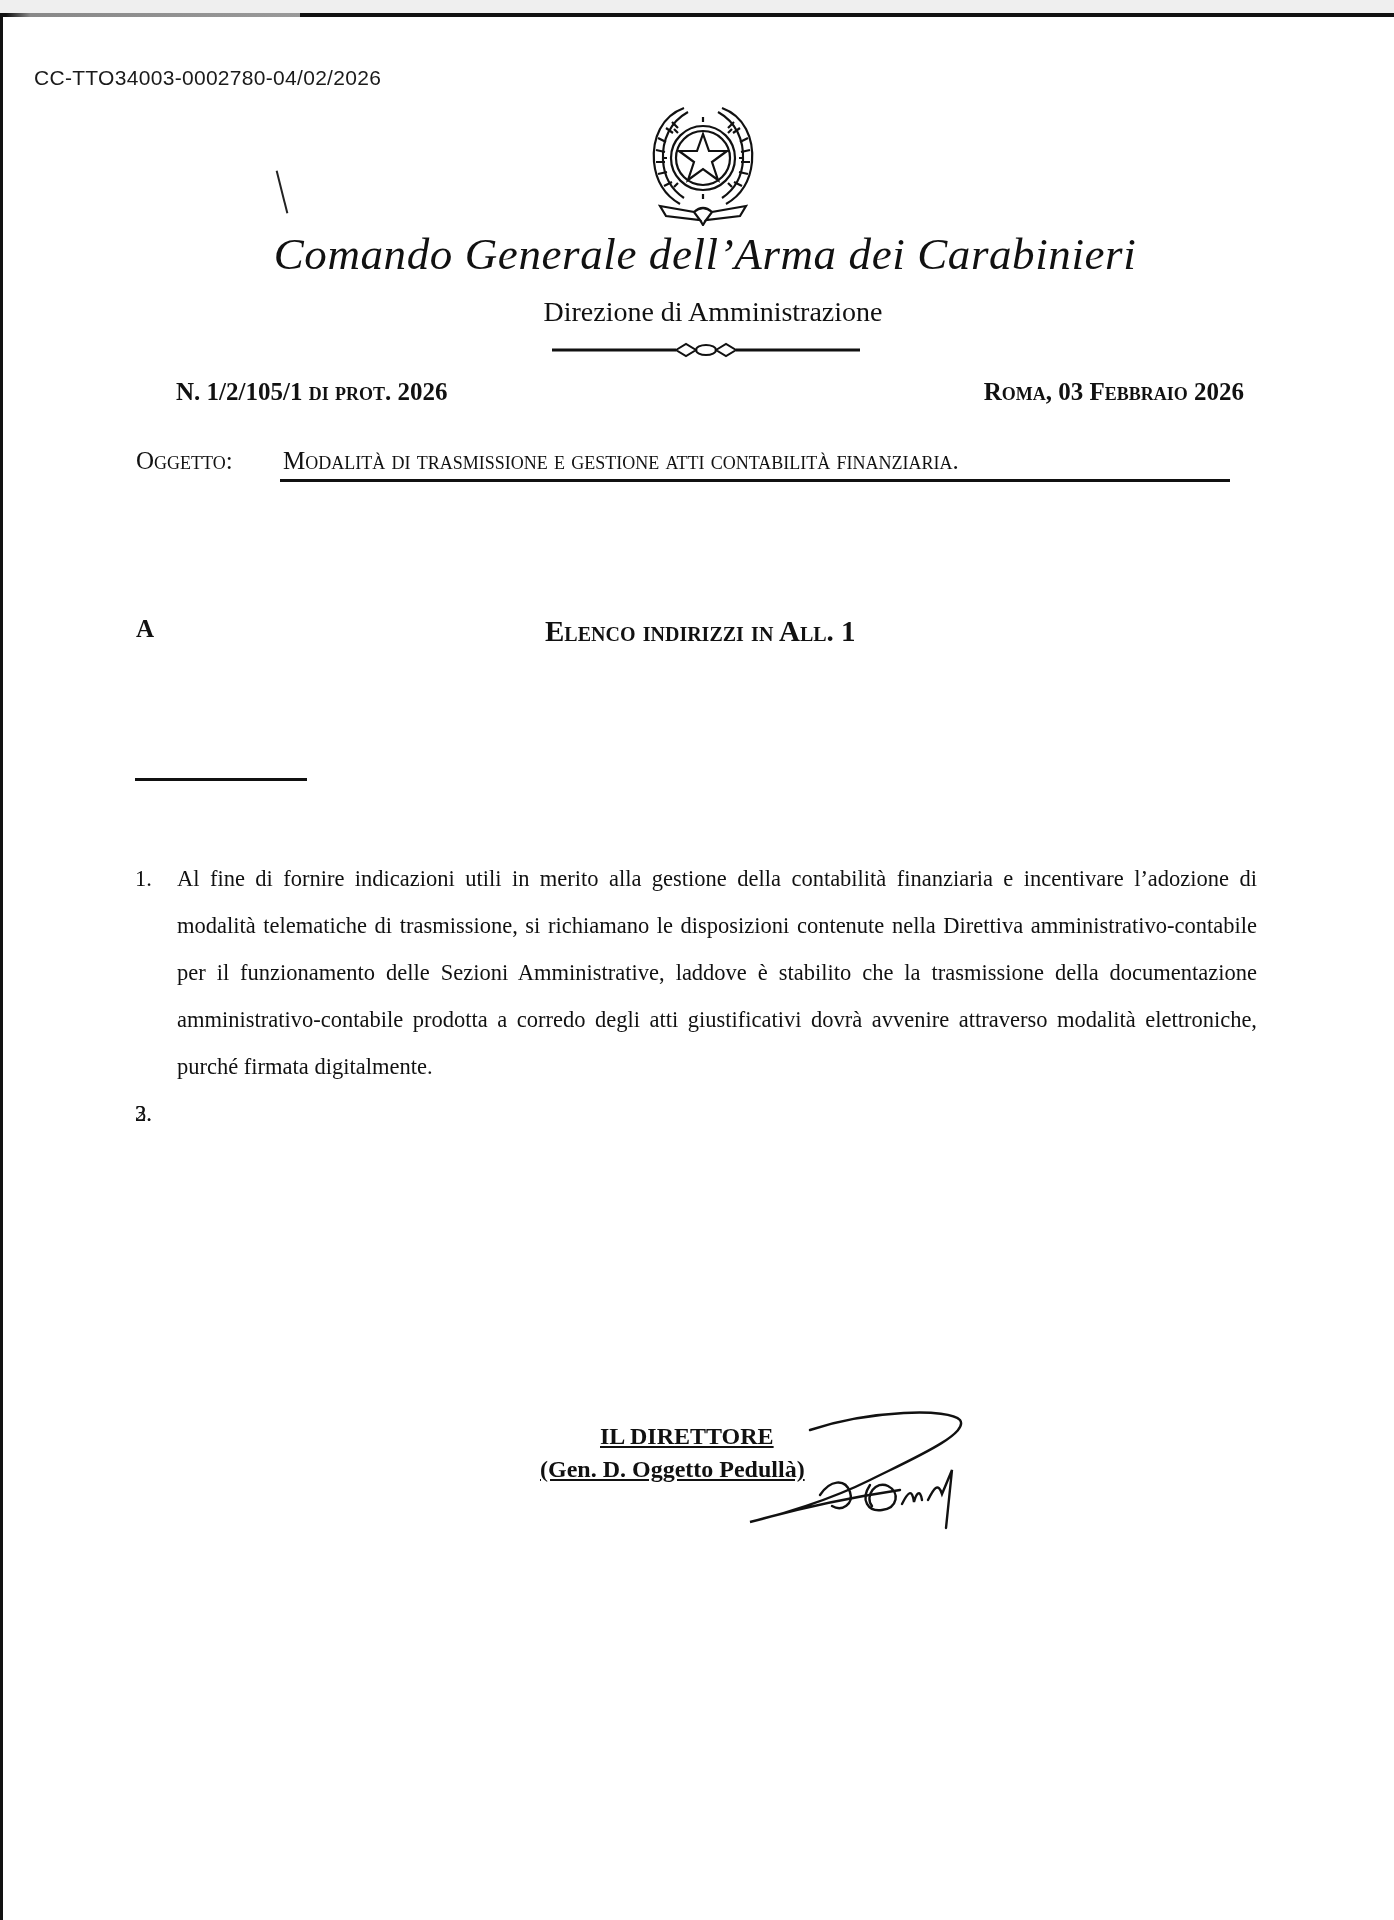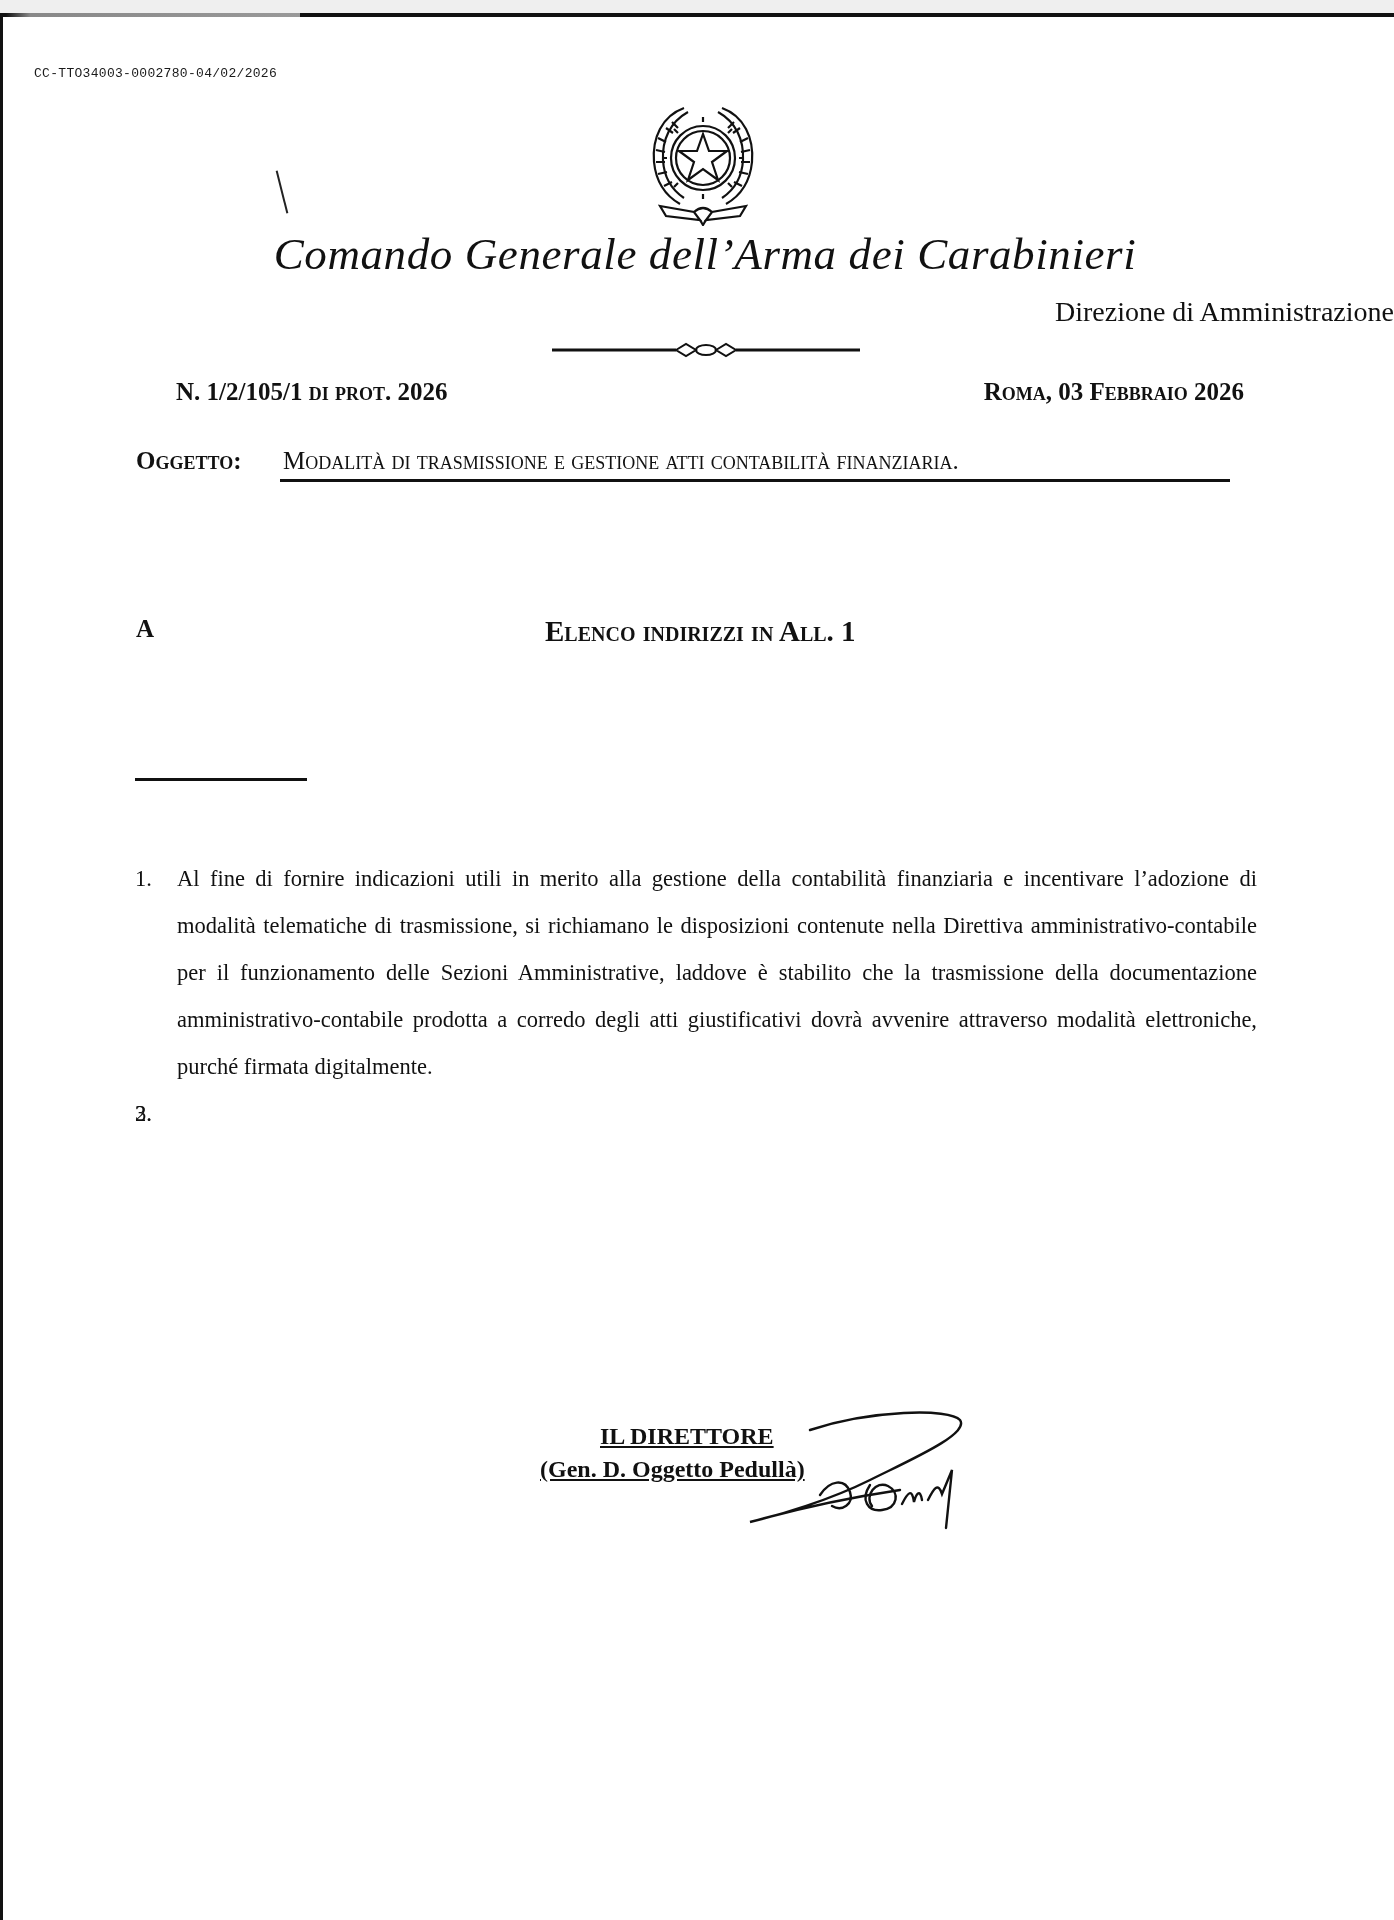--- a/index.html
+++ b/index.html
@@ -8,46 +8,46 @@
     background: #ffffff; color: #111;
     font-family: "Liberation Serif", "DejaVu Serif", serif;
   }
   .top-strip { position: absolute; left: 0; top: 0; width: 1394px; height: 13px; background: #efefef; }
   .edge-top { position: absolute; left: 0; top: 13px; width: 1394px; height: 4px; background: #111; }
   .edge-top .fade { position: absolute; left: 0; top: 0; width: 300px; height: 4px; background: linear-gradient(90deg,#111 0,#111 2%,#888 10%,#999 100%); }
   .edge-left { position: absolute; left: 0; top: 13px; width: 3px; height: 1907px; background: #111; }
 
   .protocol-stamp {
     position: absolute; left: 34px; top: 66px;
-    font-family: Liberation Mono, monospace;
-    font-size: 13px; letter-spacing: 0.3px; color: #1a1a1a;
+    font-family: Liberation Sans, sans-serif;
+    font-size: 21px; letter-spacing: 0.3px; color: #1a1a1a;
   }
   .emblem { position: absolute; left: 644px; top: 98px; width: 118px; height: 128px; }
   .stray-mark { position: absolute; background: #222; }
 
   .header-title {
     position: absolute; left: 0; width: 1394px; top: 228px; text-align: center;
     font-style: italic; font-size: 45px; letter-spacing: 0.6px; color: #111;
     padding-left: 16px; box-sizing: border-box;
   }
   .header-subtitle {
-    position: absolute; left: 0; width: 1394px; top: 296px; text-align: right;
+    position: absolute; left: 0; width: 1394px; top: 296px; text-align: center;
     font-size: 28px; color: #111; padding-left: 32px; box-sizing: border-box;
   }
   .ornament { position: absolute; left: 552px; top: 340px; width: 308px; height: 20px; }
 
   .prot-number {
     position: absolute; left: 140px; top: 378px; font-weight: bold; font-size: 25px; color: #111; margin-left: 36px;
   }
   .sc { font-variant: small-caps; }
   .prot-date {
     position: absolute; right: 150px; top: 378px; font-weight: bold; font-size: 25px; font-variant: small-caps; color: #111;
   }
   .subject-label {
-    position: absolute; left: 136px; top: 447px; font-weight: bold; font-size: 25px; font-variant: small-caps; color: #111;
+    position: absolute; left: 136px; top: 447px; font-weight: normal; font-size: 25px; font-variant: small-caps; color: #111;
   }
   .subject-text {
     position: absolute; left: 283px; top: 447px; font-size: 25px; font-variant: small-caps; color: #111;
   }
   .subject-underline { position: absolute; left: 280px; top: 479px; width: 950px; height: 3px; background: #111; }
 
   .addressee-a { position: absolute; left: 136px; top: 615px; font-weight: bold; font-size: 25px; }
   .addressee-list {
     position: absolute; left: 545px; top: 615px; font-weight: bold; font-size: 29px; font-variant: small-caps;
   }

